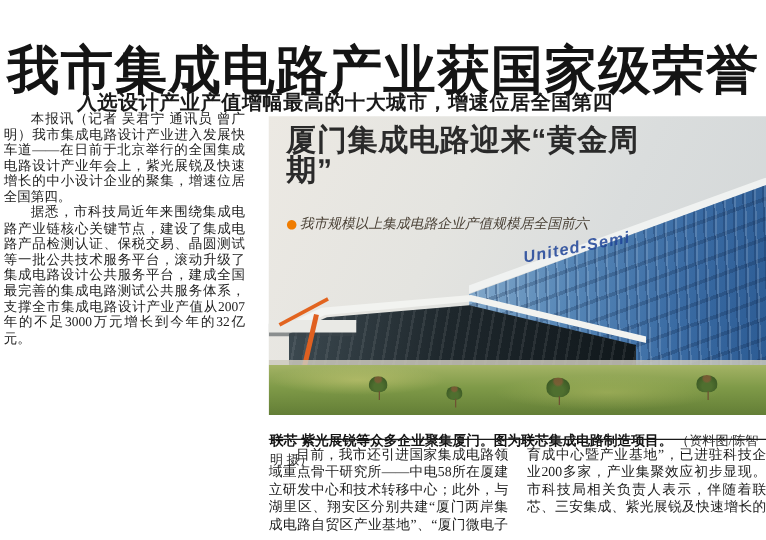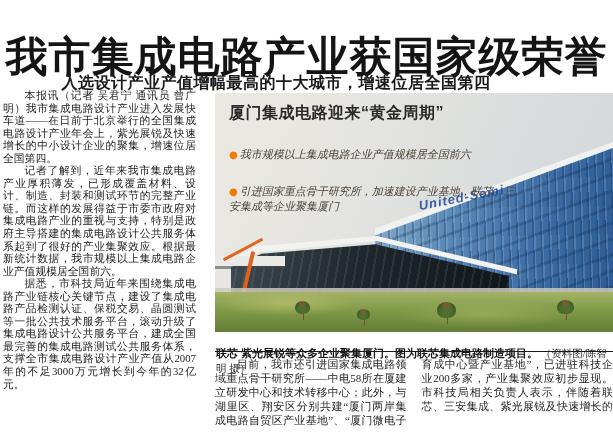--- a/index.html
+++ b/index.html
@@ -98,21 +98,21 @@
       radial-gradient(circle at 50% 18%, rgba(135,90,55,0.75) 0 18%, transparent 30%),
       radial-gradient(circle at 50% 65%, #4f6f2f 30%, #3c5a25 75%);
   }
   .trunk {
     position:absolute; left:50%; bottom:-6px; width:1.5px; height:7px;
     background:#6e5233;
   }
   
   .infobox { position:absolute; left:14px; top:8px; width:288px; }
   .infobox-title {
-    font-size:16px; line-height:24px; font-weight:bold; color:#2a2a2a;
+    font-size:24px; line-height:24px; font-weight:bold; color:#2a2a2a;
     letter-spacing:0.5px; font-family:"Liberation Sans","DejaVu Sans",sans-serif;
   }
   .infobox-bullets { margin-top:6px; }
   .bullet-item {
     font-size:11px; line-height:15px; color:#4b4237;
     font-style:italic; font-family:"DejaVu Serif","Liberation Serif",serif;margin-top:22px;
   }
   .bullet-dot { color:#f07c00; font-style:normal; font-size:10px; margin-right:2px; }
   
   .caption {
@@ -136,21 +136,20 @@
 </head>
 <body>
 
 <div class="page">
 
   <h1 class="headline">我市集成电路产业获国家级荣誉</h1>
   <h2 class="subhead">入选设计产业产值增幅最高的十大城市，增速位居全国第四</h2>
 
   <div class="left-col">
     <p><span class="lead">本报讯</span><span>（记者 吴君宁 通讯员 曾广明）我市集成电路设计产业进入发展快车道——在日前于北京举行的全国集成电路设计产业年会上，紫光展锐及快速增长的中小设计企业的聚集，增速位居全国第四。</span></p>
-    <p>记者了解到，近年来我市集成电路产业厚积薄发，已形成覆盖材料、设计、制造、封装和测试环节的完整产业链。而这样的发展得益于市委市政府对集成电路产业的重视与支持，特别是政府主导搭建的集成电路设计公共服务体系起到了很好的产业集聚效应。根据最新统计数据，我市规模以上集成电路企业产值规模居全国前六。</p>
     <p>据悉，市科技局近年来围绕集成电路产业链核心关键节点，建设了集成电路产品检测认证、保税交易、晶圆测试等一批公共技术服务平台，滚动升级了集成电路设计公共服务平台，建成全国最完善的集成电路测试公共服务体系，支撑全市集成电路设计产业产值从2007年的不足3000万元增长到今年的32亿元。</p>
   </div>
 
   <div class="photo">
     <div class="bldg-roof"></div>
     <div class="bldg-main"></div>
     <div class="bldg-sign">United-Semi</div>
     <div class="wing-roof"></div>
     <div class="wing"></div>
     <div class="canopy"></div>
@@ -169,21 +168,20 @@
         <span class="trunk"></span>
       </div>
     <div class="tree" style="left:342px; bottom:18px; width:17px; height:14px;">
         <span class="trunk"></span>
       </div>
 
     <div class="infobox">
       <div class="infobox-title">厦门集成电路迎来“黄金周期”</div>
       <div class="infobox-bullets">
         <div class="bullet-item"><span class="bullet-dot">●</span><span>我市规模以上集成电路企业产值规模居全国前六</span></div>
-        <div class="bullet-item"><span class="bullet-dot">●</span><span>引进国家重点骨干研究所，加速建设产业基地，联芯、三安集成等企业聚集厦门</span></div>
       </div>
     </div>
   </div>
 
   <div class="caption">
     <span class="caption-main">联芯 紫光展锐等众多企业聚集厦门。图为联芯集成电路制造项目。</span>
     <span class="caption-credit">（资料图/陈智明 摄）</span>
   </div>
   <div class="caption-rule"></div>
 

